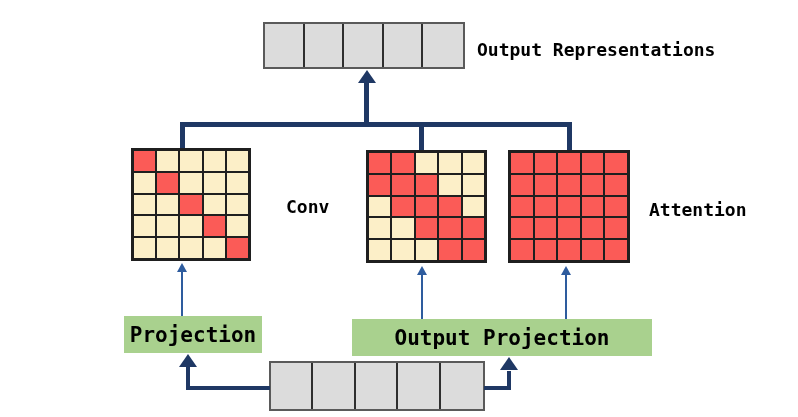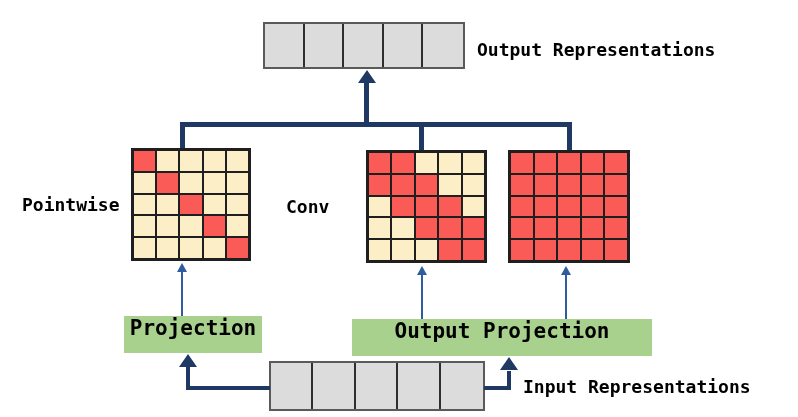--- a/index.html
+++ b/index.html
@@ -18,21 +18,21 @@
   .strip-cell{background:var(--gray);}
   .strip-cell:not(:last-child){border-right:2px solid #2f2f2f;}
   
   .matrix{display:grid;grid-template-columns:repeat(5,1fr);grid-template-rows:repeat(5,1fr);
           border:2px solid var(--cellborder);box-sizing:border-box;background:var(--cellborder);}
   .cell{border:1px solid var(--cellborder);}
   .cell.red{background:var(--red);}
   .cell.cream{background:var(--cream);}
   
   .lbl{font-size:18px;white-space:nowrap;letter-spacing:0px;}
-  .greenbox{background:var(--green);display:flex;align-items:flex-start;justify-content:center;
+  .greenbox{background:var(--green);display:flex;align-items:center;justify-content:center;
             font-size:21px;box-sizing:border-box;}
   
   .seg-navy{background:var(--navy);}
   .seg-steel{background:var(--steel);}
   .head-up-navy{width:0;height:0;border-left:9px solid transparent;
                 border-right:9px solid transparent;border-bottom:13px solid var(--navy);}
   .head-up-steel{width:0;height:0;border-left:5px solid transparent;
                  border-right:5px solid transparent;border-bottom:9px solid var(--steel);}
 </style>
 </head>
@@ -132,22 +132,22 @@
       <div class="cell red"></div>
       <div class="cell red"></div>
       <div class="cell red"></div>
       <div class="cell red"></div>
       <div class="cell red"></div>
       <div class="cell red"></div>
       <div class="cell red"></div>
       <div class="cell red"></div>
     </div>
 
-  <div class="abs lbl" style="left:22px;top:194px;">Pointwise</div>
   <div class="abs lbl" style="left:286px;top:196px;">Conv</div>
+  <div class="abs lbl" style="left:649px;top:199px;">Attention</div>
 
   <div class="abs head-up-steel" style="left:177px;top:263px;"></div>
   <div class="abs seg-steel" style="left:181px;top:271px;width:2px;height:45px;"></div>
 
   <div class="abs head-up-steel" style="left:417px;top:266px;"></div>
   <div class="abs seg-steel" style="left:421px;top:274px;width:2px;height:46px;"></div>
 
   <div class="abs head-up-steel" style="left:561px;top:266px;"></div>
   <div class="abs seg-steel" style="left:565px;top:274px;width:2px;height:46px;"></div>
 
@@ -158,21 +158,20 @@
     <span>Output Projection</span>
   </div>
 
   <div class="abs strip" style="left:269px;top:361px;width:216px;height:50px;">
       <div class="strip-cell"></div>
       <div class="strip-cell"></div>
       <div class="strip-cell"></div>
       <div class="strip-cell"></div>
       <div class="strip-cell"></div>
     </div>
-  <div class="abs lbl" style="left:523px;top:376px;">Input Representations</div>
 
   <div class="abs seg-navy" style="left:186px;top:386px;width:84px;height:4px;"></div>
   <div class="abs seg-navy" style="left:186px;top:367px;width:4px;height:23px;"></div>
   <div class="abs head-up-navy" style="left:179px;top:354px;"></div>
 
   <div class="abs seg-navy" style="left:484px;top:386px;width:27px;height:4px;"></div>
   <div class="abs seg-navy" style="left:507px;top:371px;width:4px;height:19px;"></div>
   <div class="abs head-up-navy" style="left:500px;top:357px;"></div>
 
 </div>

